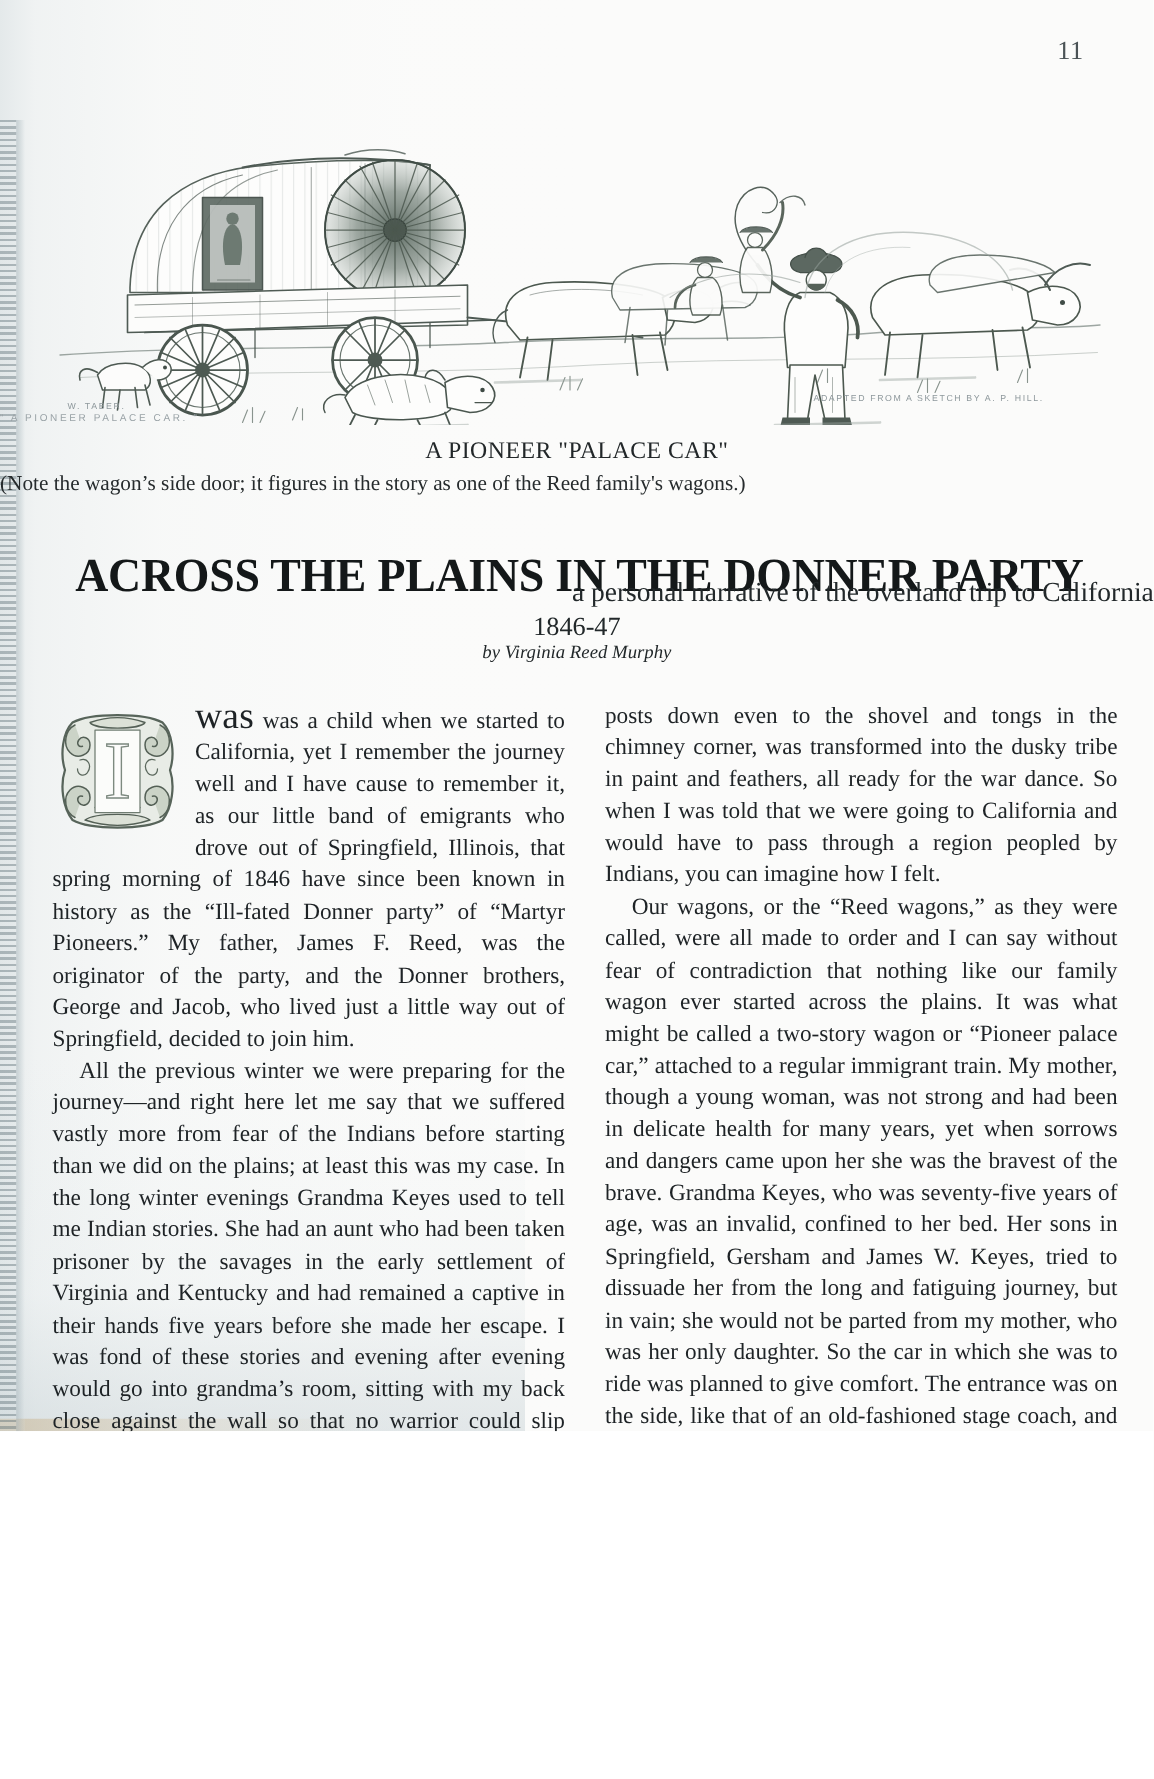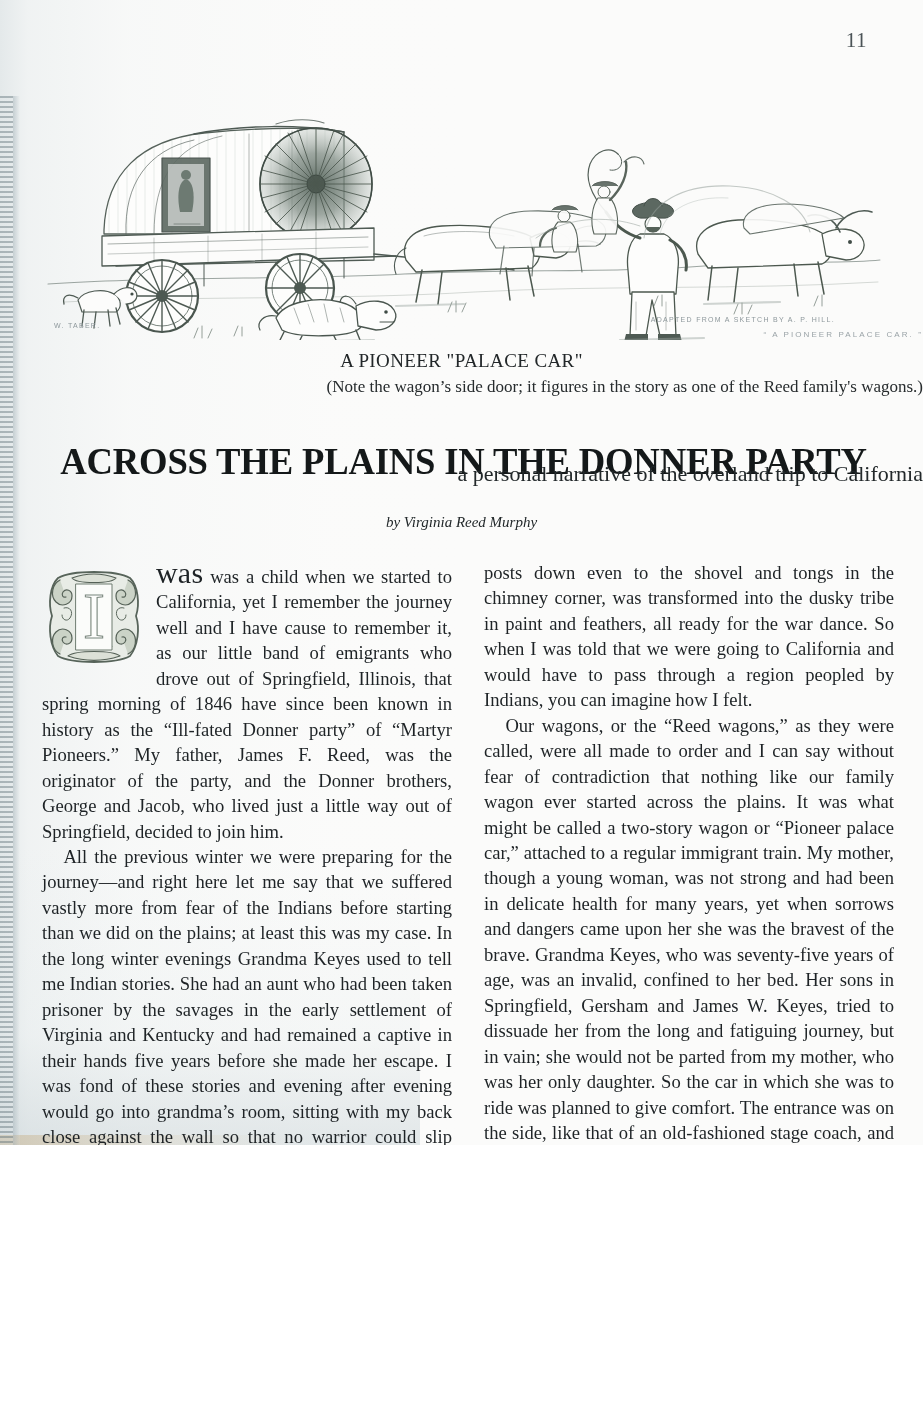--- a/index.html
+++ b/index.html
@@ -93,42 +93,42 @@
     color: #8e989c;
     font-family: "Liberation Sans", sans-serif;
     white-space: nowrap;
   }
   #credit-left  { left: 54px;  top: 322px; }
   #credit-right { right: 88px; top: 316px; }
   #plate-inner-caption {
     position: absolute;
     left: 0; right: 0;
     top: 330px;
-    text-align: right;
+    text-align: left;
     font-size: 8px;
     letter-spacing: 2.1px;
     color: #9aa3a7;
     font-family: "Liberation Sans", sans-serif;
   }
 
   
   .cap-main {
     position: absolute;
     left: 0; right: 0;
     top: 350px;
     text-align: center;
     font-size: 19px;
     letter-spacing: 0.4px;
     color: #222729;
   }
   .cap-note {
     position: absolute;
     left: 0; right: 0;
     top: 377px;
-    text-align: right;
+    text-align: left;
     font-size: 17px;
     color: #262b2d;
   }
   .headline {
     position: absolute;
     left: 34px;
     right: 30px;
     top: 414px;
     text-align: center;
     font-size: 38px;
@@ -433,20 +433,21 @@
 
   <div class="plate-credit" id="credit-left">W. TABER.</div>
   <div class="plate-credit" id="credit-right">ADAPTED FROM A SKETCH BY A. P. HILL.</div>
   <div id="plate-inner-caption">“ A  PIONEER  PALACE  CAR. ”</div>
 
   <div class="cap-main">A PIONEER "PALACE CAR"</div>
   <div class="cap-note">(Note the wagon’s side door; it figures in the story as one of the Reed family's wagons.)</div>
 
   <h1 class="headline">ACROSS THE PLAINS IN THE DONNER PARTY</h1>
   <div class="subtitle">a personal narrative of the overland trip to California</div>
+  <div class="dateline">1846-47</div>
   <div class="byline">by Virginia Reed Murphy</div>
 
   <div id="body-columns">
 
     <div class="column">
       <p class="first">
         <span class="dropcap">
           <svg viewBox="0 0 104 104" aria-hidden="true">
             <g stroke="#5f6c61" fill="none" stroke-width="1.5" stroke-linecap="round" stroke-linejoin="round">
 

